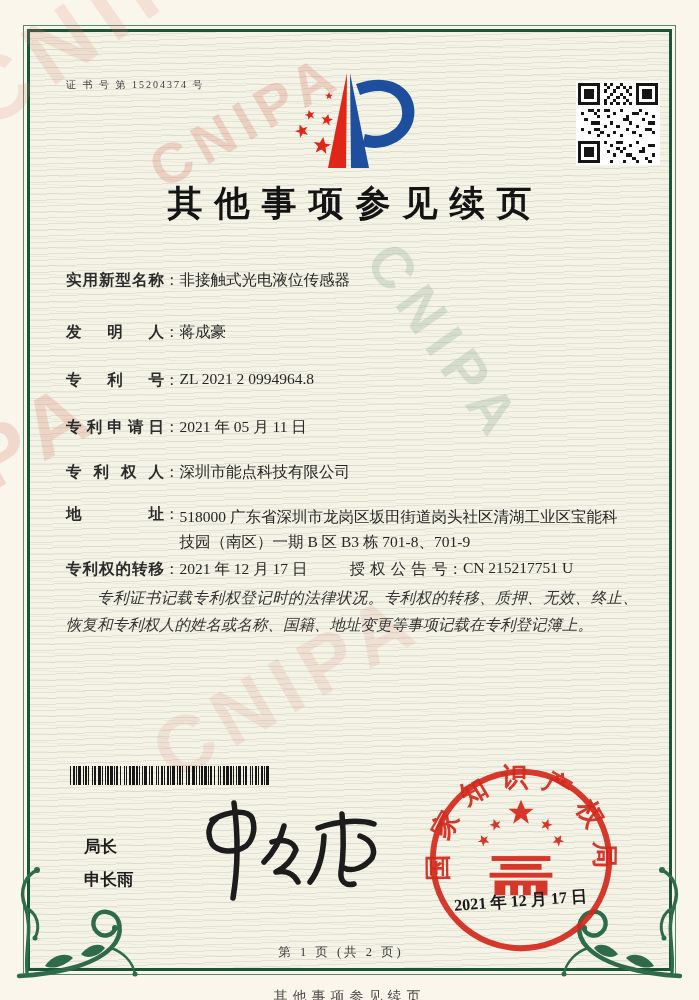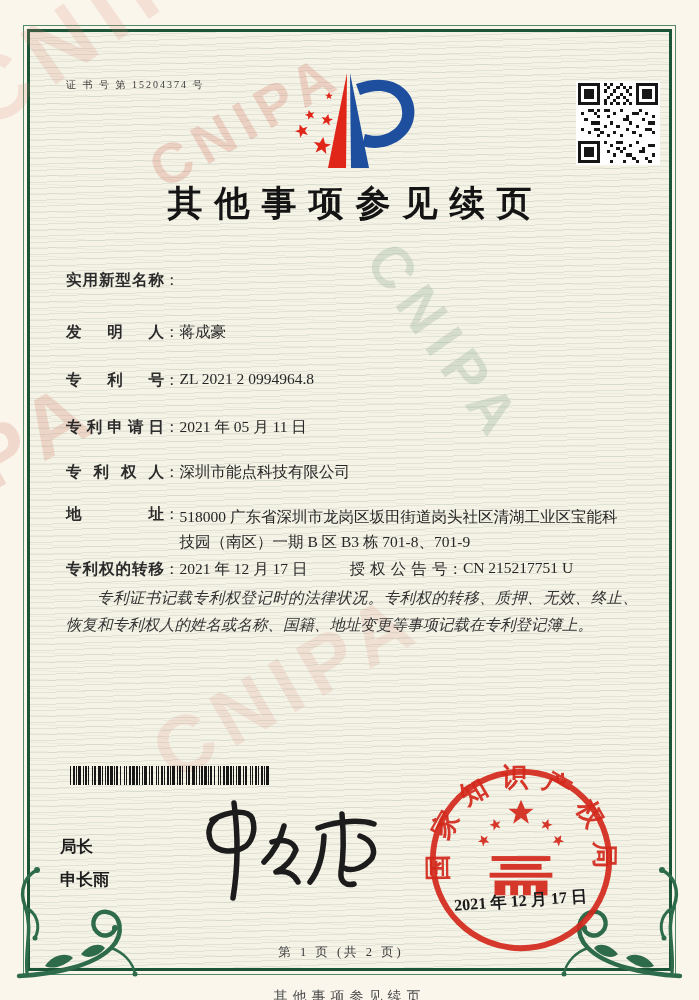--- a/index.html
+++ b/index.html
@@ -46,21 +46,21 @@
   .row-grant{top:291px;}
   .grant-no-label{display:inline-block;margin-left:42px;width:98px;text-align:justify;text-align-last:justify;color:#2b2b2b;}
 
   
   .paras{position:absolute;left:66px;top:585px;width:572px;font-size:15.5px;
          font-style:italic;line-height:26.5px;color:#343434;text-align:justify;}
   .paras p{margin:0;text-indent:2em;}
 
   
   .barcode{position:absolute;left:70px;top:766px;width:201px;height:19px;}
-  .signer{position:absolute;left:60px;top:830px;font-family:"Liberation Sans",sans-serif;
+  .signer{position:absolute;left:84px;top:830px;font-family:"Liberation Sans",sans-serif;
           font-weight:bold;font-size:16.5px;color:#1d1d1d;line-height:33px;}
   .signature{position:absolute;left:150px;top:798px;width:235px;height:105px;}
   .seal{position:absolute;left:423px;top:762px;width:196px;height:196px;mix-blend-mode:multiply;}
   .footer-page{position:absolute;left:0;right:17px;top:944px;text-align:center;font-size:12.5px;
                letter-spacing:3px;color:#3a3a3a;}
   .footer-cont{position:absolute;left:0;right:0;top:988px;text-align:center;font-size:14px;
                letter-spacing:5px;color:#4a4a4a;}
 
   .flourish{position:absolute;z-index:2;width:132px;height:132px;}
   .flourish-left{left:15px;top:850px;}
@@ -149,20 +149,21 @@
         <use href="#star" transform="translate(60,76) scale(0.92) rotate(8)"></use>
       </g>
     </svg>
 
     <div class="title">其他事项参见续页</div>
 
     <div class="fields">
       <div class="field-row row-name">
         <span class="flabel">实用新型名称</span>
           <span class="colon">：</span>
+        <span class="fvalue">非接触式光电液位传感器</span>
       </div>
       <div class="field-row row-inventor">
         <span class="flabel">发明人</span>
           <span class="colon">：</span>
         <span class="fvalue">蒋成豪</span>
       </div>
       <div class="field-row row-patno">
         <span class="flabel">专利号</span>
           <span class="colon">：</span>
         <span class="fvalue">ZL 2021 2 0994964.8</span>

